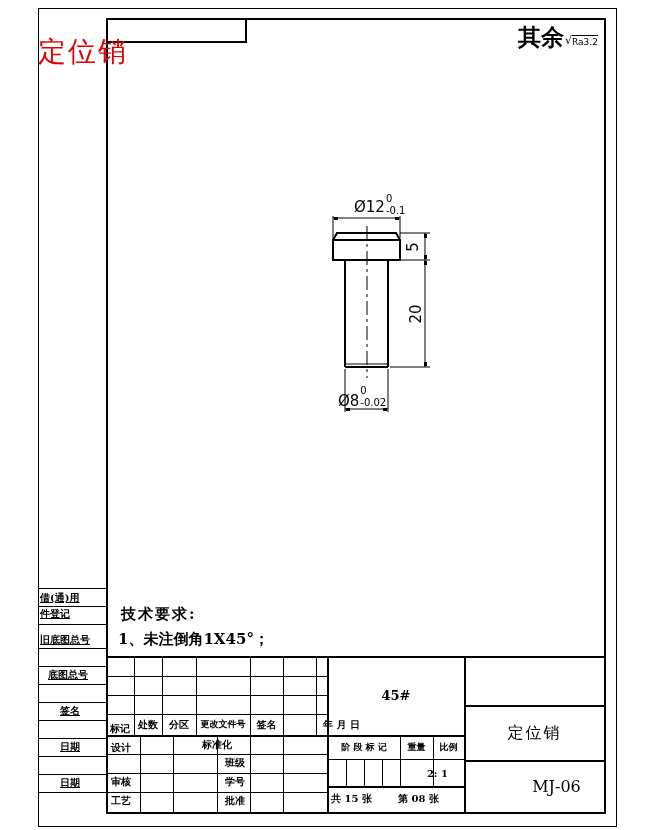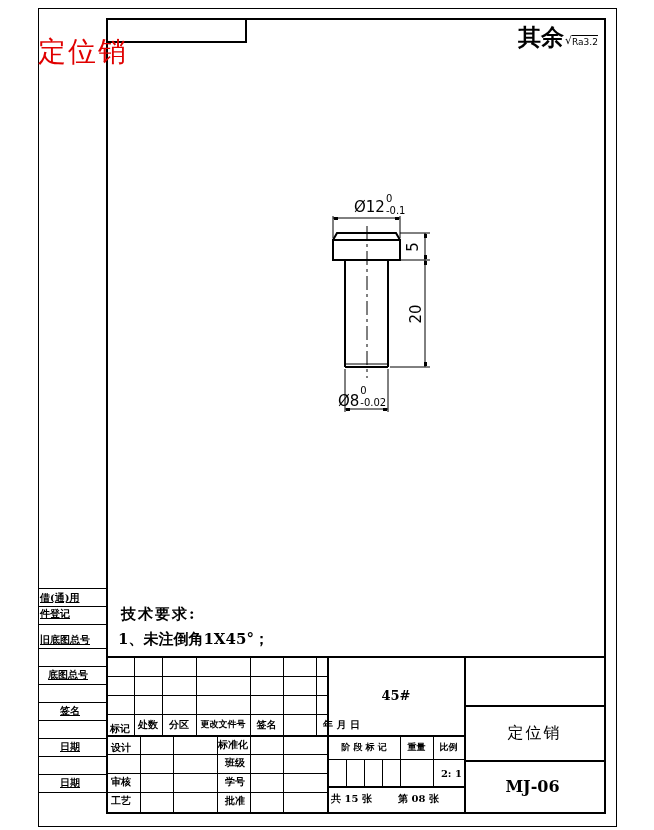--- a/index.html
+++ b/index.html
@@ -131,39 +131,39 @@
 <div class="hl" style="left:106px;top:773px;width:222px;"></div>
 <div class="hl" style="left:106px;top:792px;width:222px;"></div>
 <div class="vl" style="left:140px;top:736px;height:76px;"></div>
 <div class="vl" style="left:173px;top:736px;height:76px;"></div>
 <div class="vl" style="left:217px;top:736px;height:76px;"></div>
 <div class="vl" style="left:250px;top:736px;height:76px;"></div>
 <div class="vl" style="left:283px;top:736px;height:76px;"></div>
 <div class="txt" style="left:111px;top:742px;">设计</div>
 <div class="txt" style="left:111px;top:776px;">审核</div>
 <div class="txt" style="left:111px;top:795px;">工艺</div>
-<div class="txt" style="left:218px;top:739px;">标准化</div>
+<div class="txt" style="left:202px;top:739px;">标准化</div>
 <div class="txt" style="left:225px;top:757px;">班级</div>
 <div class="txt" style="left:225px;top:776px;">学号</div>
 <div class="txt" style="left:225px;top:795px;">批准</div>
 
 <div class="vl thick" style="left:327px;top:656px;height:156px;"></div>
 <div class="vl thick" style="left:464px;top:656px;height:156px;"></div>
 <div class="cell" style="left:328px;top:656px;width:136px;height:79px;font-size:13px;">45#</div>
 <div class="hl thick" style="left:328px;top:735px;width:137px;"></div>
 <div class="hl" style="left:328px;top:759px;width:137px;"></div>
 <div class="hl thick" style="left:328px;top:786px;width:137px;"></div>
 <div class="vl" style="left:400px;top:736px;height:50px;"></div>
 <div class="vl" style="left:433px;top:736px;height:50px;"></div>
 <div class="vl" style="left:346px;top:759px;height:27px;"></div>
 <div class="vl" style="left:364px;top:759px;height:27px;"></div>
 <div class="vl" style="left:382px;top:759px;height:27px;"></div>
 <div class="cell" style="left:328px;top:736px;width:72px;height:23px;font-size:9px;">阶 段 标 记</div>
 <div class="cell" style="left:400px;top:736px;width:33px;height:23px;font-size:9px;">重量</div>
 <div class="cell" style="left:433px;top:736px;width:31px;height:23px;font-size:9px;">比例</div>
-<div class="cell" style="left:433px;top:760px;width:31px;height:26px;justify-content:flex-end;padding-right:2px;box-sizing:border-box;">2: 1</div>
+<div class="cell" style="left:433px;top:760px;width:31px;height:26px;justify-content:flex-end;padding-right:16px;box-sizing:border-box;">2: 1</div>
 <div class="txt" style="left:331px;top:793px;">共 15 张</div>
 <div class="txt" style="left:398px;top:793px;">第 08 张</div>
 
 <div class="hl thick" style="left:465px;top:705px;width:139px;"></div>
 <div class="hl thick" style="left:465px;top:760px;width:139px;"></div>
 <div class="cell" style="left:465px;top:707px;width:139px;height:53px;font-size:16px;font-weight:normal;letter-spacing:2px;">定位销</div>
-<div class="cell" style="left:463px;top:762px;width:139px;height:48px;font-size:16px;font-weight:bold;">MJ-06</div>
+<div class="cell" style="left:487px;top:762px;width:139px;height:48px;font-size:16px;font-weight:normal;">MJ-06</div>
 
 </body></html>

